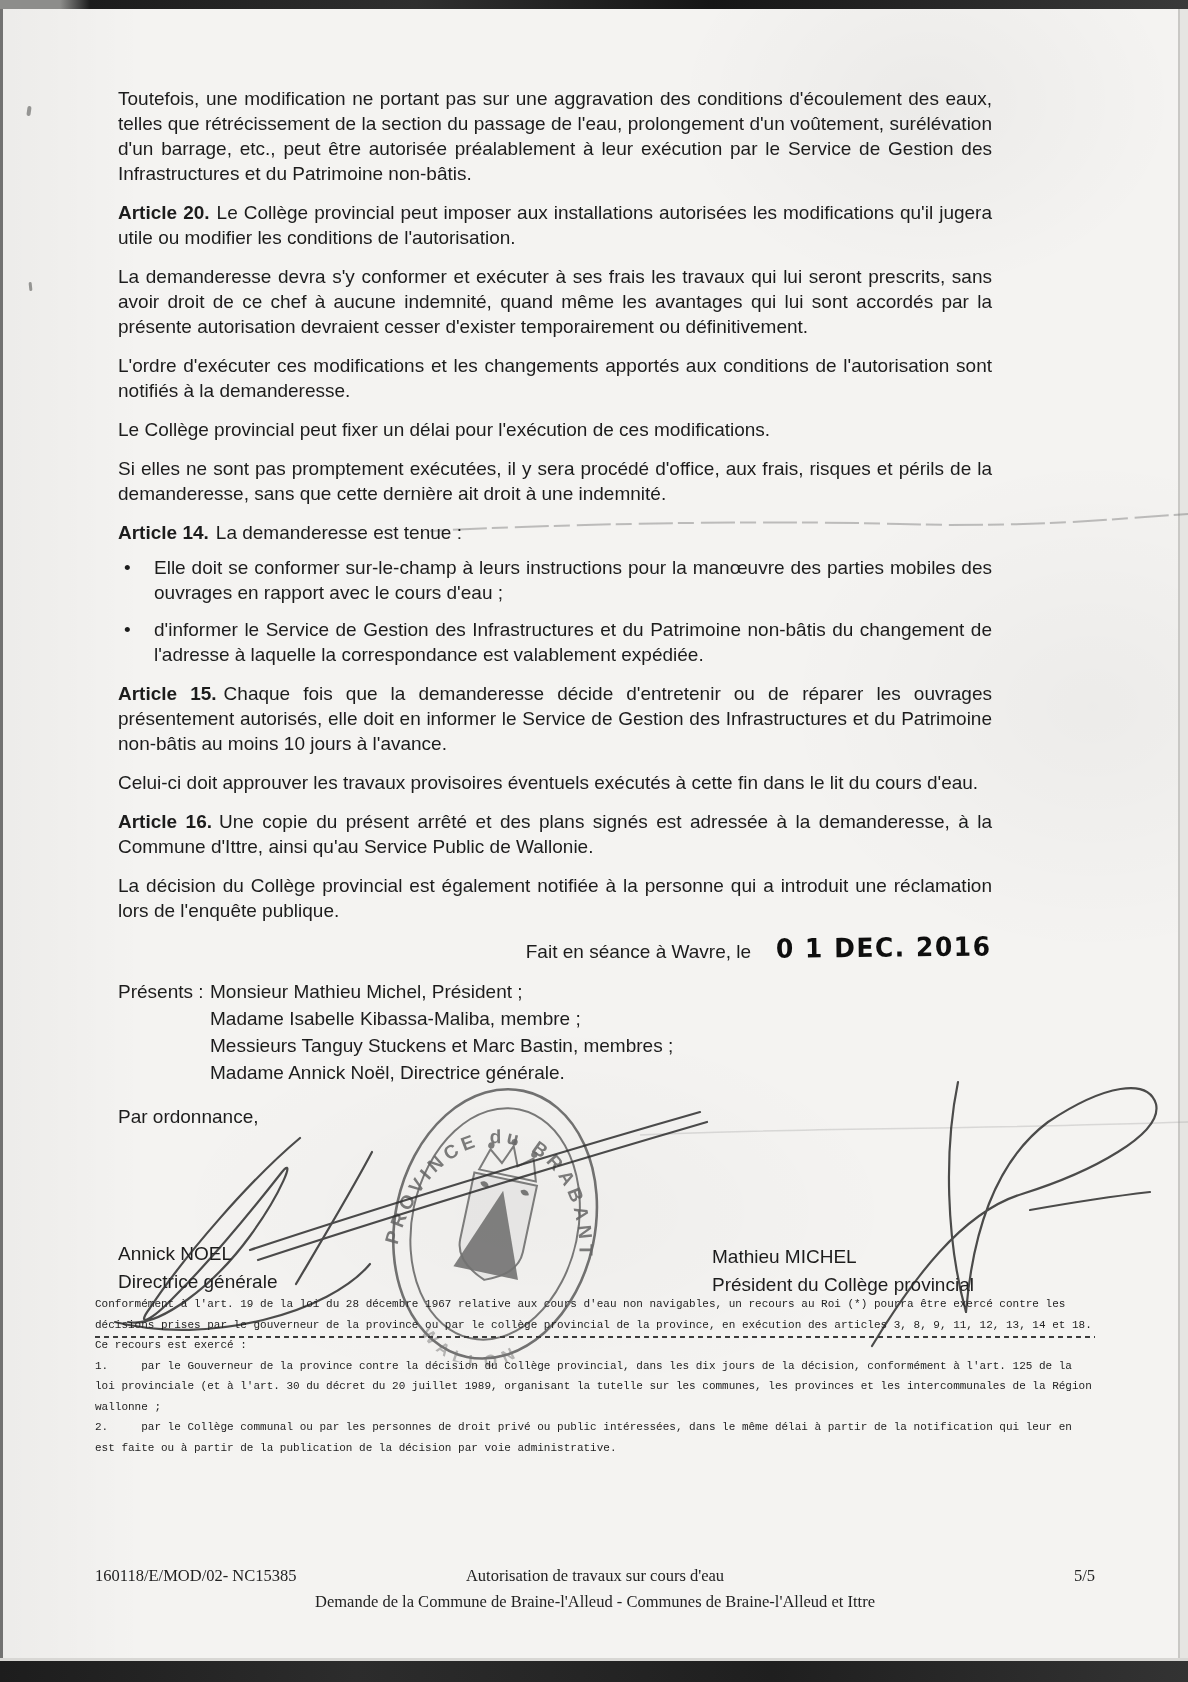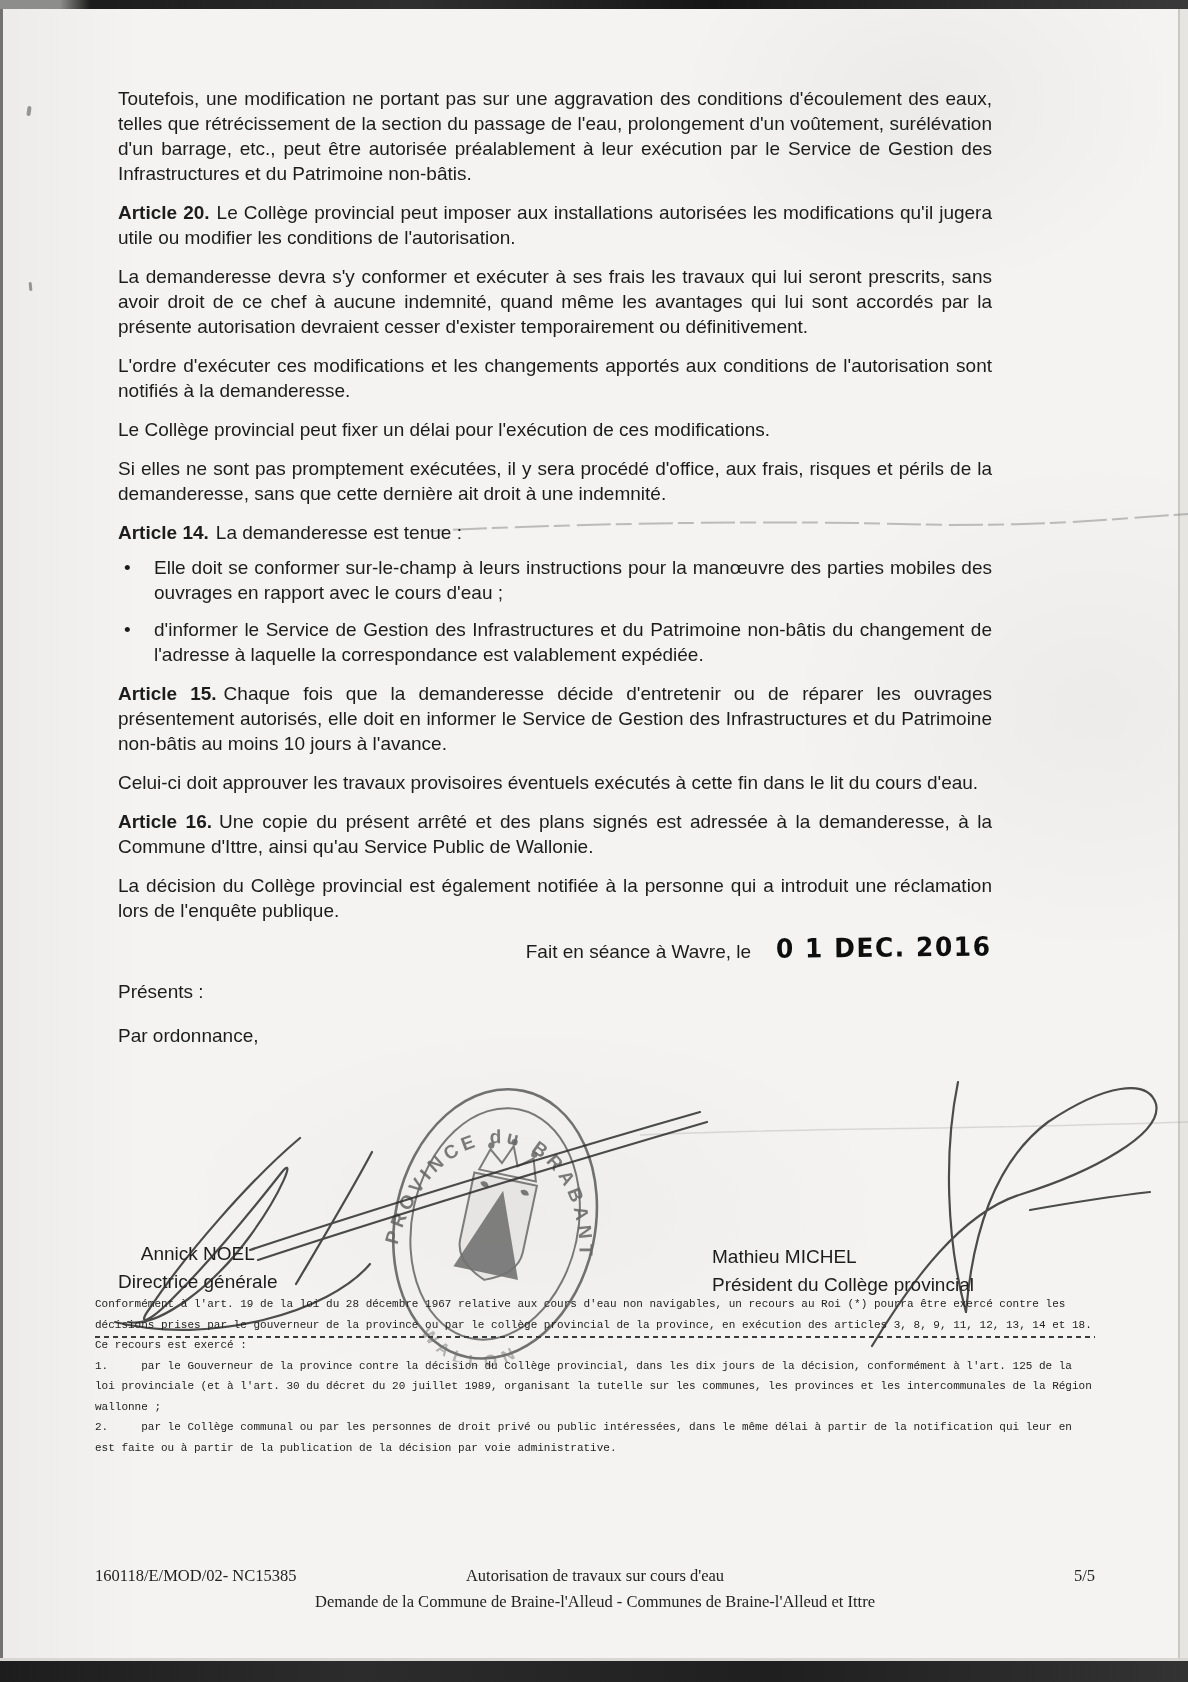--- a/index.html
+++ b/index.html
@@ -38,21 +38,21 @@
   .date-line{margin:6px 0 14px 0;text-align:right;white-space:nowrap;}
   .stamp-date{display:inline-block;margin-left:20px;font-family:"DejaVu Sans", sans-serif;
     font-weight:800;font-size:25px;letter-spacing:1.5px;color:#0e0e0e;
     transform:rotate(-0.6deg) scaleY(1.06);transform-origin:left bottom;}
   .presents{display:flex;margin:10px 0 18px 0;line-height:27px;}
   .presents-label{flex:0 0 92px;}
   .presents-lines{flex:1;}
   .by-order{margin:14px 0 0 0;}
 
   .signer{position:absolute;font-size:19px;line-height:28px;}
-  .signer-left{left:118px;top:1240px;text-align:center;}
+  .signer-left{left:118px;top:1240px;}
   .signer-right{left:712px;top:1243px;}
 
   .stamp-wrap{position:absolute;left:388px;top:1082px;width:215px;height:285px;
     transform:rotate(12deg);opacity:.82;}
   .sig-overlay{position:absolute;left:0;top:1060px;width:1188px;height:300px;pointer-events:none;}
 
   .dashed-sep{position:absolute;left:95px;top:1336px;width:1000px;height:2px;
     background:repeating-linear-gradient(90deg,#3c3c3c 0 5px, transparent 5px 9px);}
 
   .footnote{position:absolute;left:95px;top:1294px;width:1000px;
@@ -120,20 +120,26 @@
 
     <p class="para">La décision du Collège provincial est également notifiée à la personne qui a introduit une réclamation lors de l'enquête publique.</p>
 
     <p class="date-line">
       <span>Fait en séance à Wavre, le</span>
       <span class="stamp-date">0 1 DEC. 2016</span>
     </p>
 
     <div class="presents">
       <span class="presents-label">Présents :</span>
+      <div class="presents-lines">
+        <div>Monsieur Mathieu Michel, Président ;</div>
+        <div>Madame Isabelle Kibassa-Maliba, membre ;</div>
+        <div>Messieurs Tanguy Stuckens et Marc Bastin, membres ;</div>
+        <div>Madame Annick Noël, Directrice générale.</div>
+      </div>
     </div>
 
     <p class="by-order">Par ordonnance,</p>
   </div>
 
   <div class="signer signer-left">
     <div>Annick NOEL</div>
     <div>Directrice générale</div>
   </div>
   <div class="signer signer-right">

